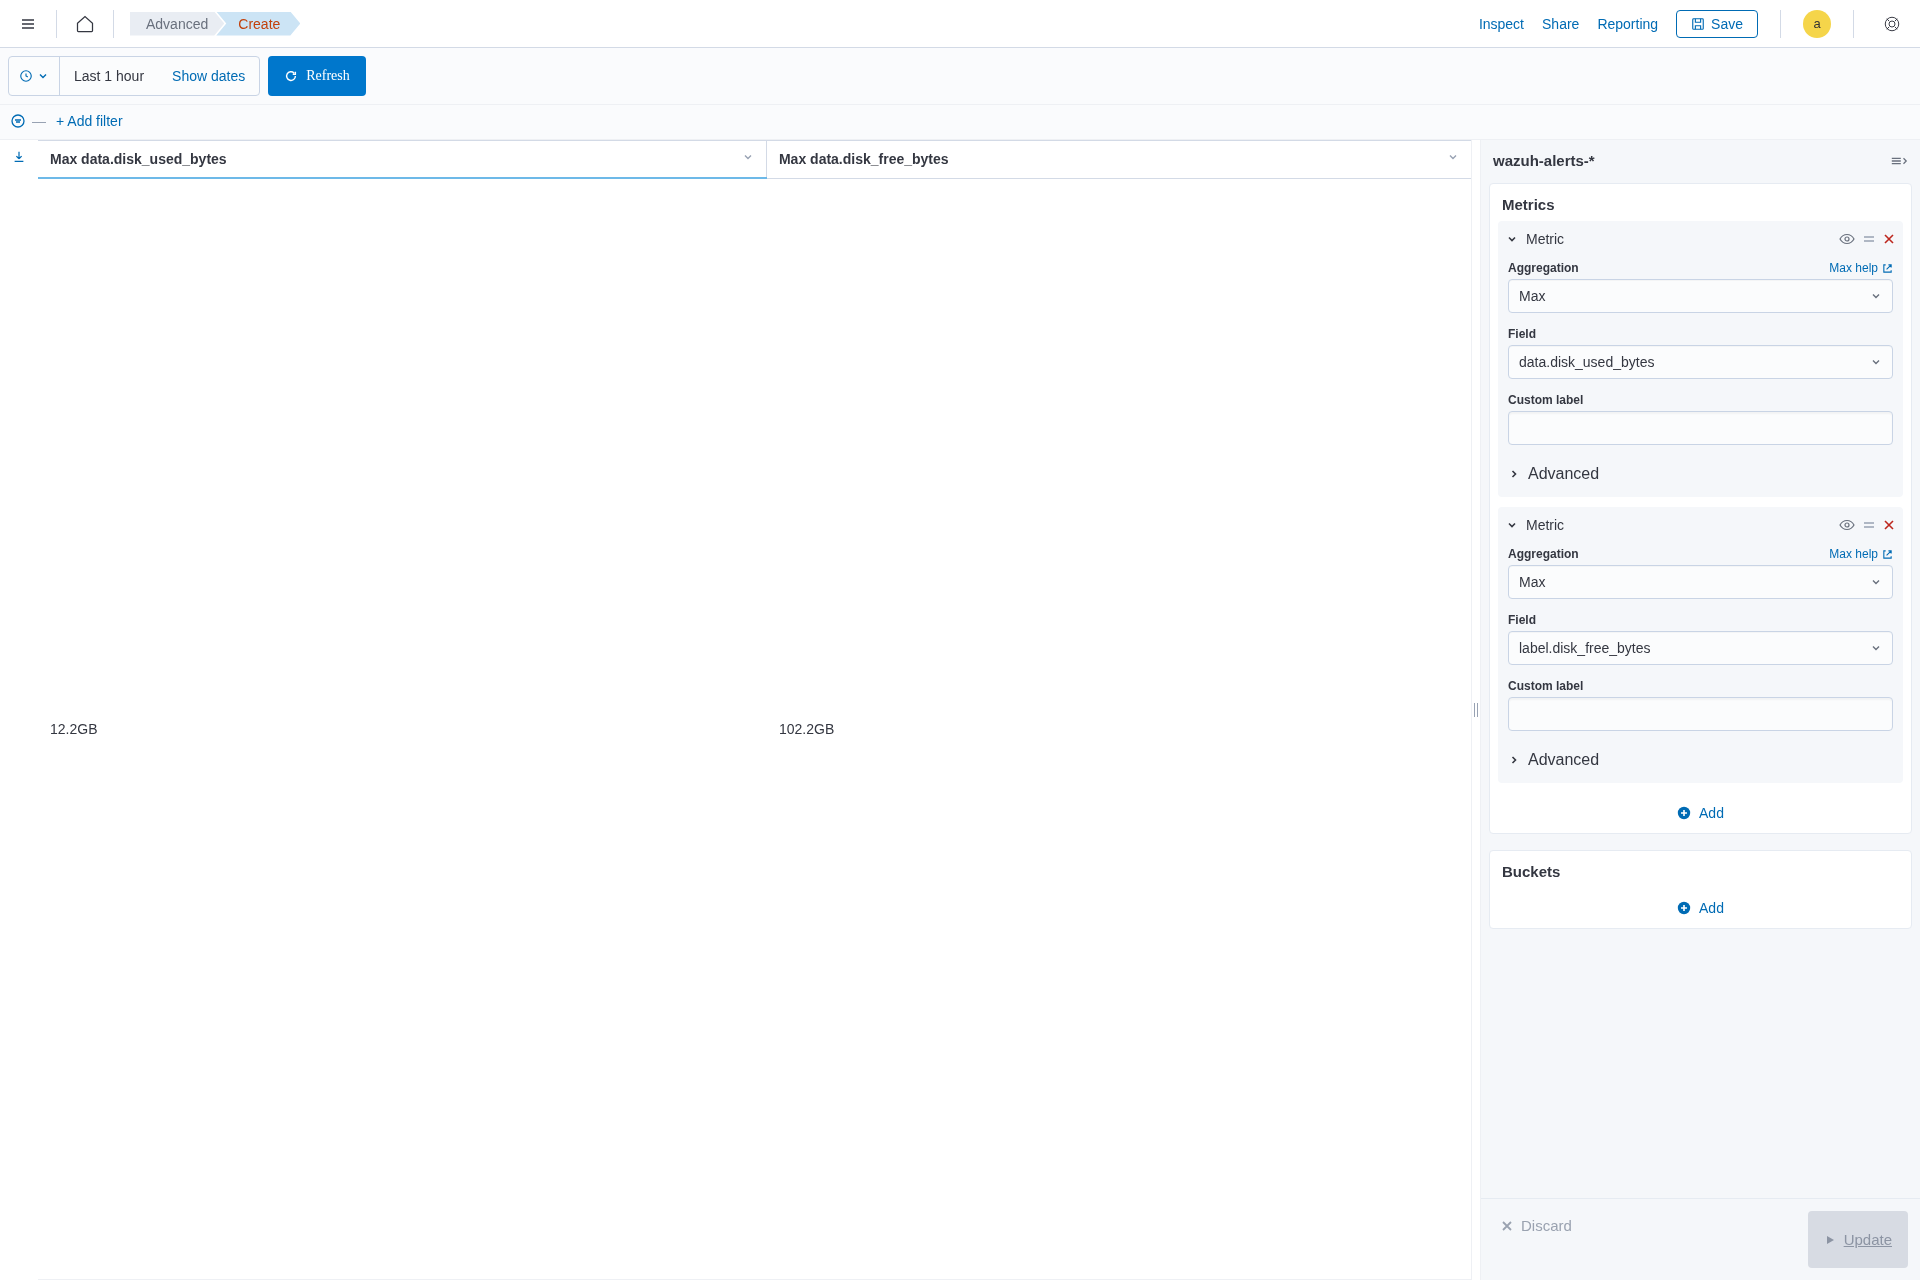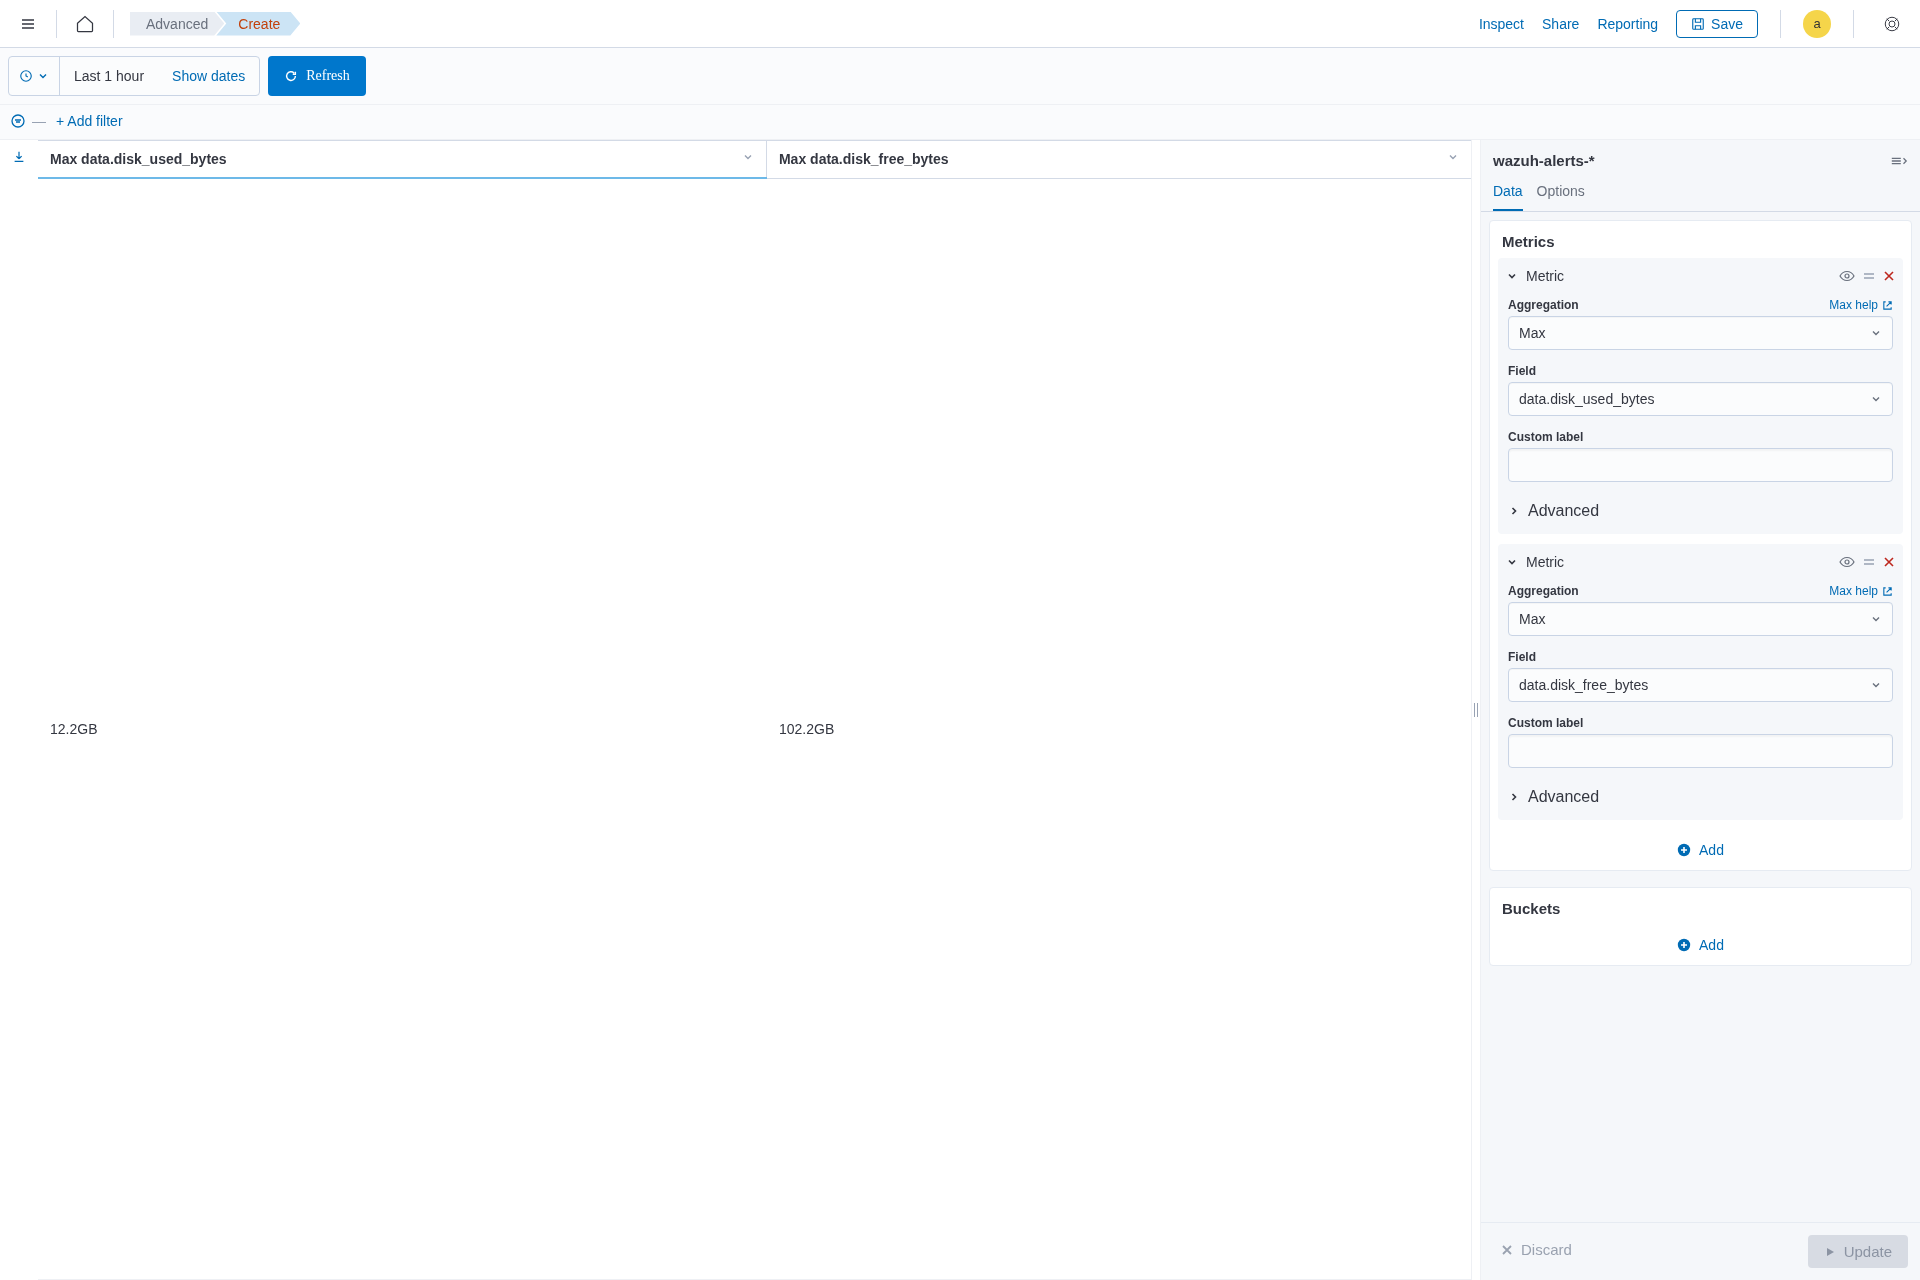--- a/index.html
+++ b/index.html
@@ -109,21 +109,21 @@
 .form-group .row { display: flex; align-items: center; }
 .form-label { font-size: 12px; font-weight: 600; color: #343741; padding: 4px 0; }
 .help-link { margin-left: auto; color: #006bb4; font-size: 12px; display: flex; align-items: center; gap: 4px; cursor:pointer;}
 .select { display: flex; align-items: center; justify-content: space-between; background: #fbfcfd; border: 1px solid #c9d4e5; border-radius: 4px; padding: 8px 10px; font-size: 14px; box-shadow: inset 0 1px 1px rgba(0,0,0,0.03); cursor:pointer;}
 .text-input { background: #fbfcfd; border: 1px solid #c9d4e5; border-radius: 4px; padding: 8px 10px; font-size: 14px; width: 100%; height: 34px; box-shadow: inset 0 2px 2px rgba(0,0,0,0.04);}
 .advanced { display: flex; align-items: center; gap: 8px; padding: 10px 10px 12px; font-size: 16px; cursor:pointer; }
 .add-link { display: flex; align-items: center; justify-content: center; gap: 8px; padding: 12px; color: #006bb4; font-size: 14px; cursor:pointer;}
 
 .side-footer { margin-top: auto; display: flex; align-items: flex-start; padding: 12px; gap: 8px; background:#f5f7fa; border-top:1px solid #e6ebf2;}
 .discard { display: flex; align-items: center; gap: 8px; color: #9aa2b0; font-size: 15px; padding: 6px 8px; cursor: not-allowed; }
-.update { margin-left: auto; display: flex; align-items: center; gap: 8px; background: #d7dbe3; color: #8c94a3; padding: 8px 16px; border-radius: 4px; font-size: 15px; cursor: not-allowed; }
+.update { margin-left: auto; display: flex; align-items: center; gap: 8px; background: #d7dbe3; color: #8c94a3; padding: 20px 16px; border-radius: 4px; font-size: 15px; cursor: not-allowed; text-decoration: underline; }
 
 .chev-s{width:12px;height:12px;}
 </style>
 </head>
 <body>
 
 <div class="app">
 
   <div class="top-nav">
     <div class="nav-left">
@@ -248,24 +248,20 @@
 
     <div class="side">
       <div class="side-header">
         <span class="side-title">wazuh-alerts-*</span>
         <span class="indexpat-icon">
           <svg width="18" height="14" viewBox="0 0 20 14" fill="none" stroke="#69707d" stroke-width="1.4">
               <path d="M2 4h10M2 7h10M2 10h10"></path>
               <path d="M15 4l3 3-3 3"></path>
             </svg>
         </span>
-      </div>
-      <div class="tabs">
-        <div class="tab active">Data</div>
-        <div class="tab">Options</div>
       </div>
 
       <div class="panel">
         <div class="panel-title">Metrics</div>
 
         <div class="metric-block">
           <div class="metric-header">
             <svg class="chev-s" viewBox="0 0 12 12">
                 <path d="M3 4.5l3 3 3-3" fill="none" stroke="#343741" stroke-width="1.6"></path>
               </svg>
@@ -365,21 +361,21 @@
             <div class="select">
               <span>Max</span>
               <svg class="chev-s" viewBox="0 0 12 12">
                   <path d="M3 4.5l3 3 3-3" fill="none" stroke="#69707d" stroke-width="1.4"></path>
                 </svg>
             </div>
           </div>
           <div class="form-group">
             <div class="form-label">Field</div>
             <div class="select">
-              <span>data.disk_free_bytes</span>
+              <span>label.disk_free_bytes</span>
               <svg class="chev-s" viewBox="0 0 12 12">
                   <path d="M3 4.5l3 3 3-3" fill="none" stroke="#69707d" stroke-width="1.4"></path>
                 </svg>
             </div>
           </div>
           <div class="form-group">
             <div class="form-label">Custom label</div>
             <input class="text-input" value="" style="">
           </div>
           <div class="advanced">

